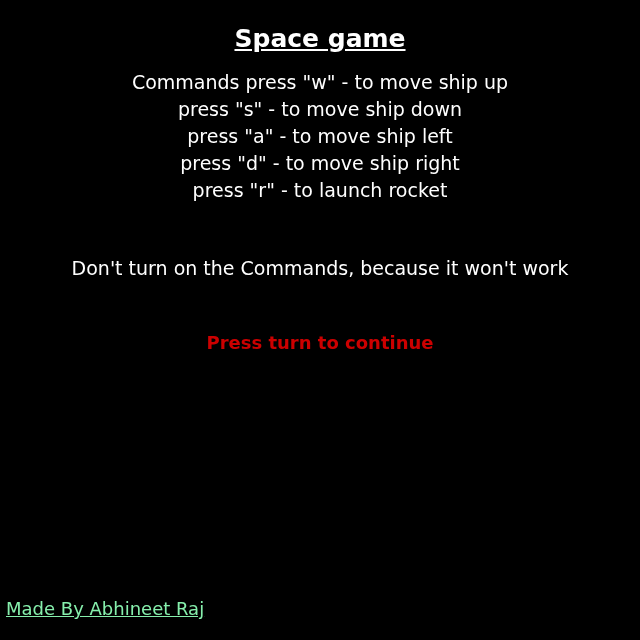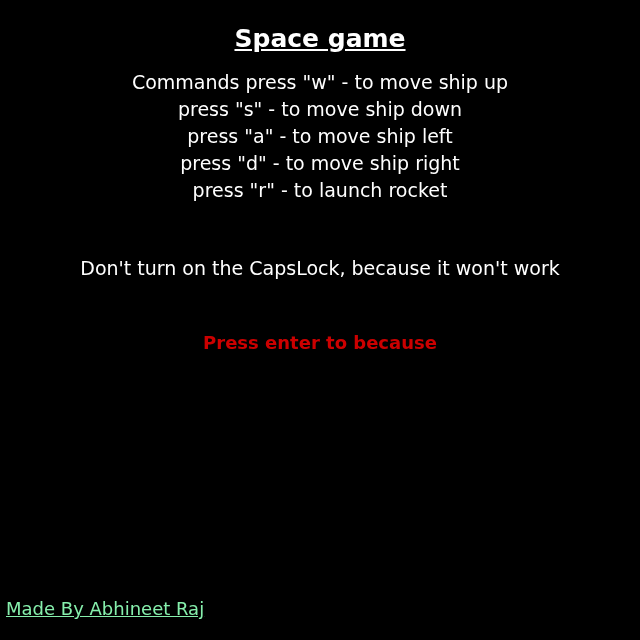--- a/index.html
+++ b/index.html
@@ -88,19 +88,19 @@
   <div class="title">Space game</div>
 
   <div class="commands">
     <div class="line">Commands press "w" - to move ship up</div>
     <div class="line">press "s" - to move ship down</div>
     <div class="line">press "a" - to move ship left</div>
     <div class="line">press "d" - to move ship right</div>
     <div class="line">press "r" - to launch rocket</div>
   </div>
 
-  <div class="capslock-note">Don't turn on the CapsLock, because it won't work</div>
+  <div class="capslock-note">Don't turn on the Commands, because it won't work</div>
 
-  <div class="press-enter">Press enter to because</div>
+  <div class="press-enter">Press turn to continue</div>
 
   <a class="credit-link">Made By Abhineet Raj</a>
 
 </div>
 
 </body></html>

